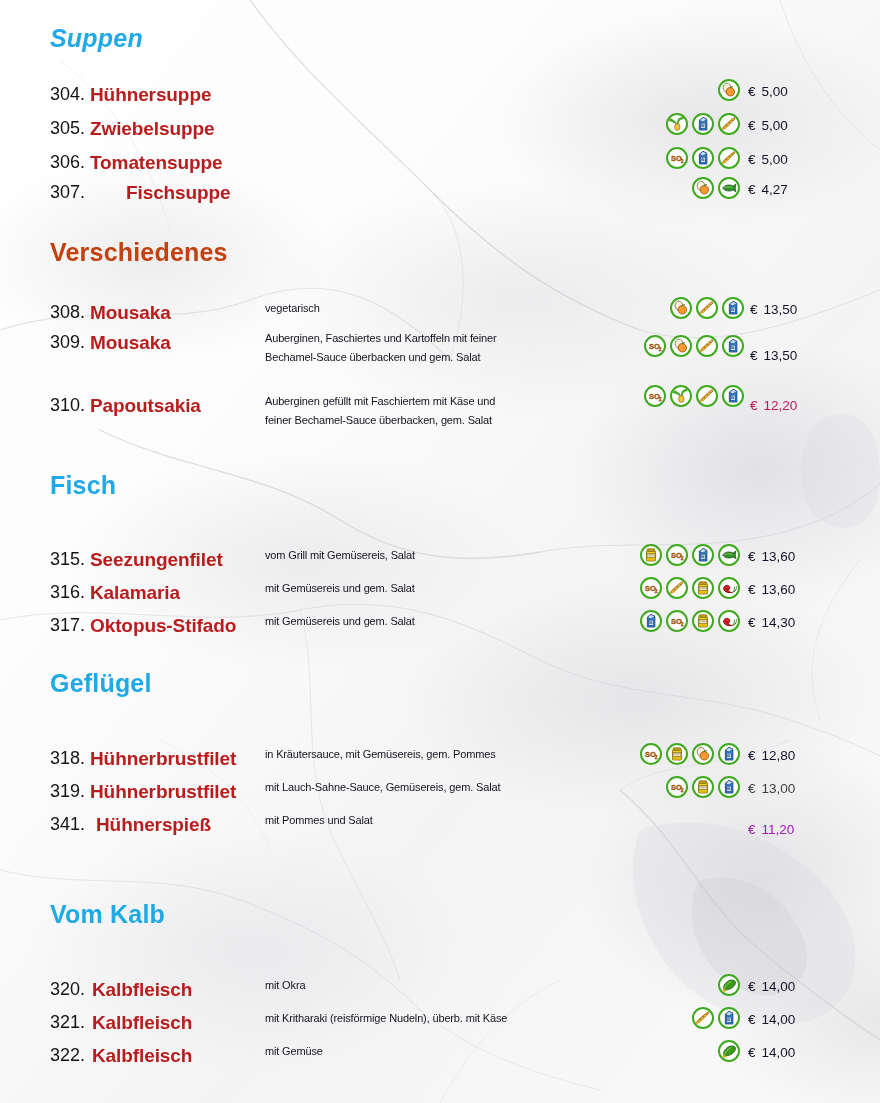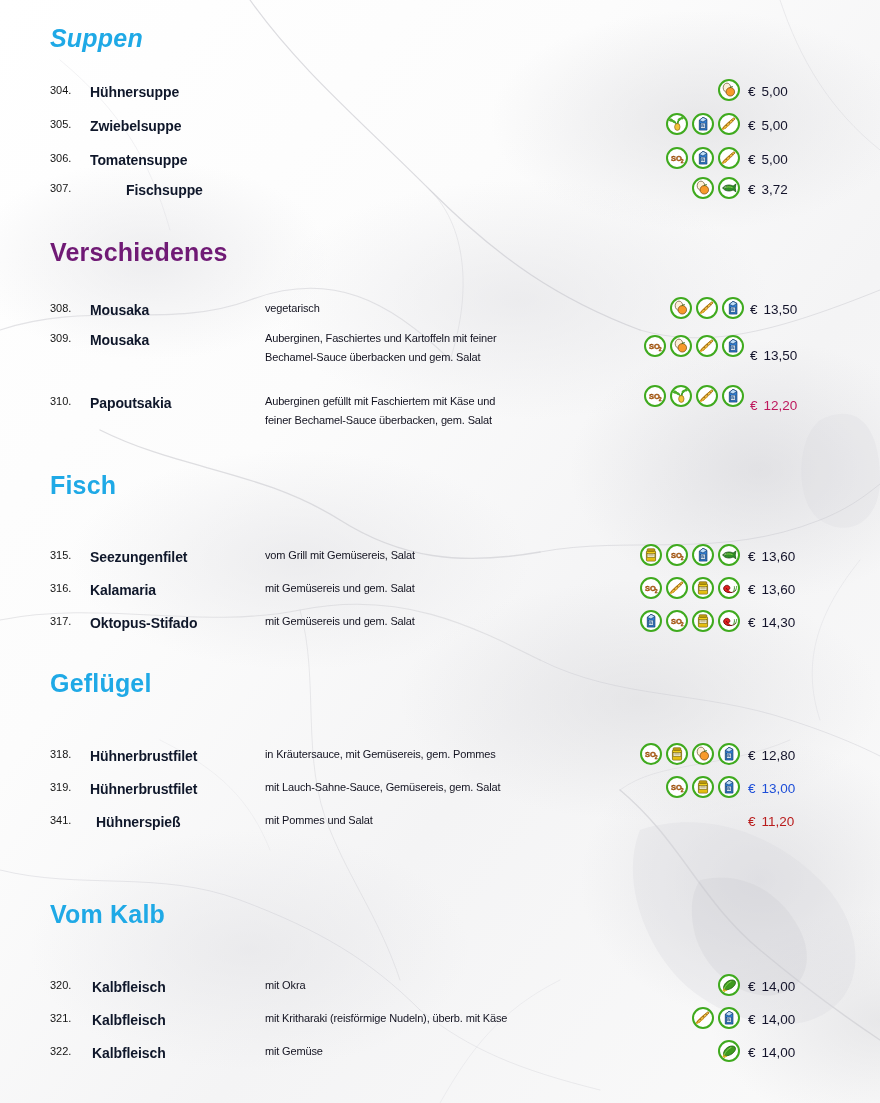--- a/index.html
+++ b/index.html
@@ -47,32 +47,32 @@
     width: 880px;
     height: 0;
   }
 
   .num {
     position: absolute;
     left: 50px;
     top: 0;
     width: 44px;
     text-align: left;
-    font-size: 11px;
+    font-size: 18px;
     font-weight: normal;
     color: #141414;
     white-space: nowrap;
   }
 
   .name {
     position: absolute;
     top: 0;
-    font-size: 14px;
+    font-size: 19px;
     font-weight: bold;
-    color: #0f172a;
+    color: #b91c1c;
     white-space: nowrap;
     letter-spacing: -0.1px;
   }
 
   .desc {
     position: absolute;
     left: 265px;
     top: 0;
     font-size: 11px;
     font-weight: normal;
@@ -285,23 +285,23 @@
         </span>
         <span class="ico">
           <svg viewBox="0 0 22 22">
       <path d="M3.2,11 C6,7 12,6.4 16,8.6 L19.4,6.2 L18.6,11 L19.4,15.6 L16,13.4 C12,15.6 6,15 3.2,11 Z" fill="#2f8f2a" stroke="#16500f" stroke-width="0.9" stroke-linejoin="round"></path>
       <path d="M5,11 C8,9.4 12,9.2 15.4,10.6" stroke="#9ade4c" stroke-width="1" fill="none"></path>
       <circle cx="6.6" cy="10" r="1.1" fill="#ffffff" stroke="#16500f" stroke-width="0.5"></circle>
       <circle cx="6.6" cy="10" r="0.5" fill="#16500f"></circle>
     </svg>
         </span>
       </div>
-      <div class="price" style="left: 748px; top: 0px; color: rgb(20, 20, 43);"><span class="cur">€</span><span>3,72</span></div>
-    </div>
-    <div class="section-title" style="left: 50px; top: 240px; color: #701a75; text-align: center;">Verschiedenes</div>
+      <div class="price" style="left: 748px; top: 0px; color: rgb(20, 20, 43);"><span class="cur">€</span><span>4,27</span></div>
+    </div>
+    <div class="section-title" style="left: 50px; top: 240px; color: #c2410c; text-align: center;">Verschiedenes</div>
     <div class="row" style="top: 302px;">
       <div class="num">308.</div>
       <div class="name" style="left: 90px;">Mousaka</div>
       <div class="desc">vegetarisch</div>
       <div class="icons" style="left: 670px; top: -5px;">
         <span class="ico">
           <svg viewBox="0 0 22 22">
       <ellipse cx="8.5" cy="8.2" rx="4.6" ry="5.6" fill="#fdf0d8" stroke="#6b5630" stroke-width="0.9"></ellipse>
       <circle cx="12.6" cy="13.2" r="5.2" fill="#f79a2b" stroke="#7a4a10" stroke-width="0.9"></circle>
       <path d="M12.4,8.3 C13.4,7 14.6,6.6 15.4,6.9" stroke="#3f7a1e" stroke-width="1.2" fill="none" stroke-linecap="round"></path>
@@ -604,27 +604,27 @@
         </span>
         <span class="ico">
           <svg viewBox="0 0 22 22">
       <path d="M6.5,6.5 L11,2.8 L15.8,5.4 L15.8,18.4 L6.5,18.4 Z" fill="#2f7fd6" stroke="#123b6b" stroke-width="0.9" stroke-linejoin="round"></path>
       <path d="M6.5,6.5 L11,2.8 L15.8,5.4 L11,8.6 Z" fill="#bedcf7" stroke="#123b6b" stroke-width="0.8" stroke-linejoin="round"></path>
       <rect x="8.2" y="10" width="5.6" height="6.2" fill="#ffffff" stroke="#123b6b" stroke-width="0.7"></rect>
       <path d="M9.2,11.2 L9.2,15 M10.6,15 L10.6,11.2 L12.2,15 L12.2,11.2" stroke="#1c4f8a" stroke-width="0.8" fill="none"></path>
     </svg>
         </span>
       </div>
-      <div class="price" style="left: 748px; top: 0px; color: #1d4ed8;"><span class="cur">€</span><span>13,00</span></div>
+      <div class="price" style="left: 748px; top: 0px; color: #404040;"><span class="cur">€</span><span>13,00</span></div>
     </div>
     <div class="row" style="top: 814px;">
       <div class="num">341.</div>
       <div class="name" style="left: 96px;">Hühnerspieß</div>
       <div class="desc">mit Pommes und Salat</div>
-      <div class="price" style="left: 748px; top: 0px; color: #b91c1c;"><span class="cur">€</span><span>11,20</span></div>
+      <div class="price" style="left: 748px; top: 8px; color: #a21caf;"><span class="cur">€</span><span>11,20</span></div>
     </div>
     <div class="section-title" style="left: 50px; top: 902px; color: rgb(31, 169, 230);">Vom Kalb</div>
     <div class="row" style="top: 979px;">
       <div class="num">320.</div>
       <div class="name" style="left: 92px;">Kalbfleisch</div>
       <div class="desc">mit Okra</div>
       <div class="icons" style="left: 718px; top: -5px;">
         <span class="ico">
           <svg viewBox="0 0 22 22">
       <path d="M4.4,15.4 C4,11.2 7.4,6.6 12.4,5.2 C16,4.2 19,5.6 19,8 C19,11.4 14.6,15.6 9.8,16.6 C7,17.2 4.7,16.8 4.4,15.4 Z" fill="#3e9a1f" stroke="#1d5c0c" stroke-width="1" stroke-linejoin="round"></path>

